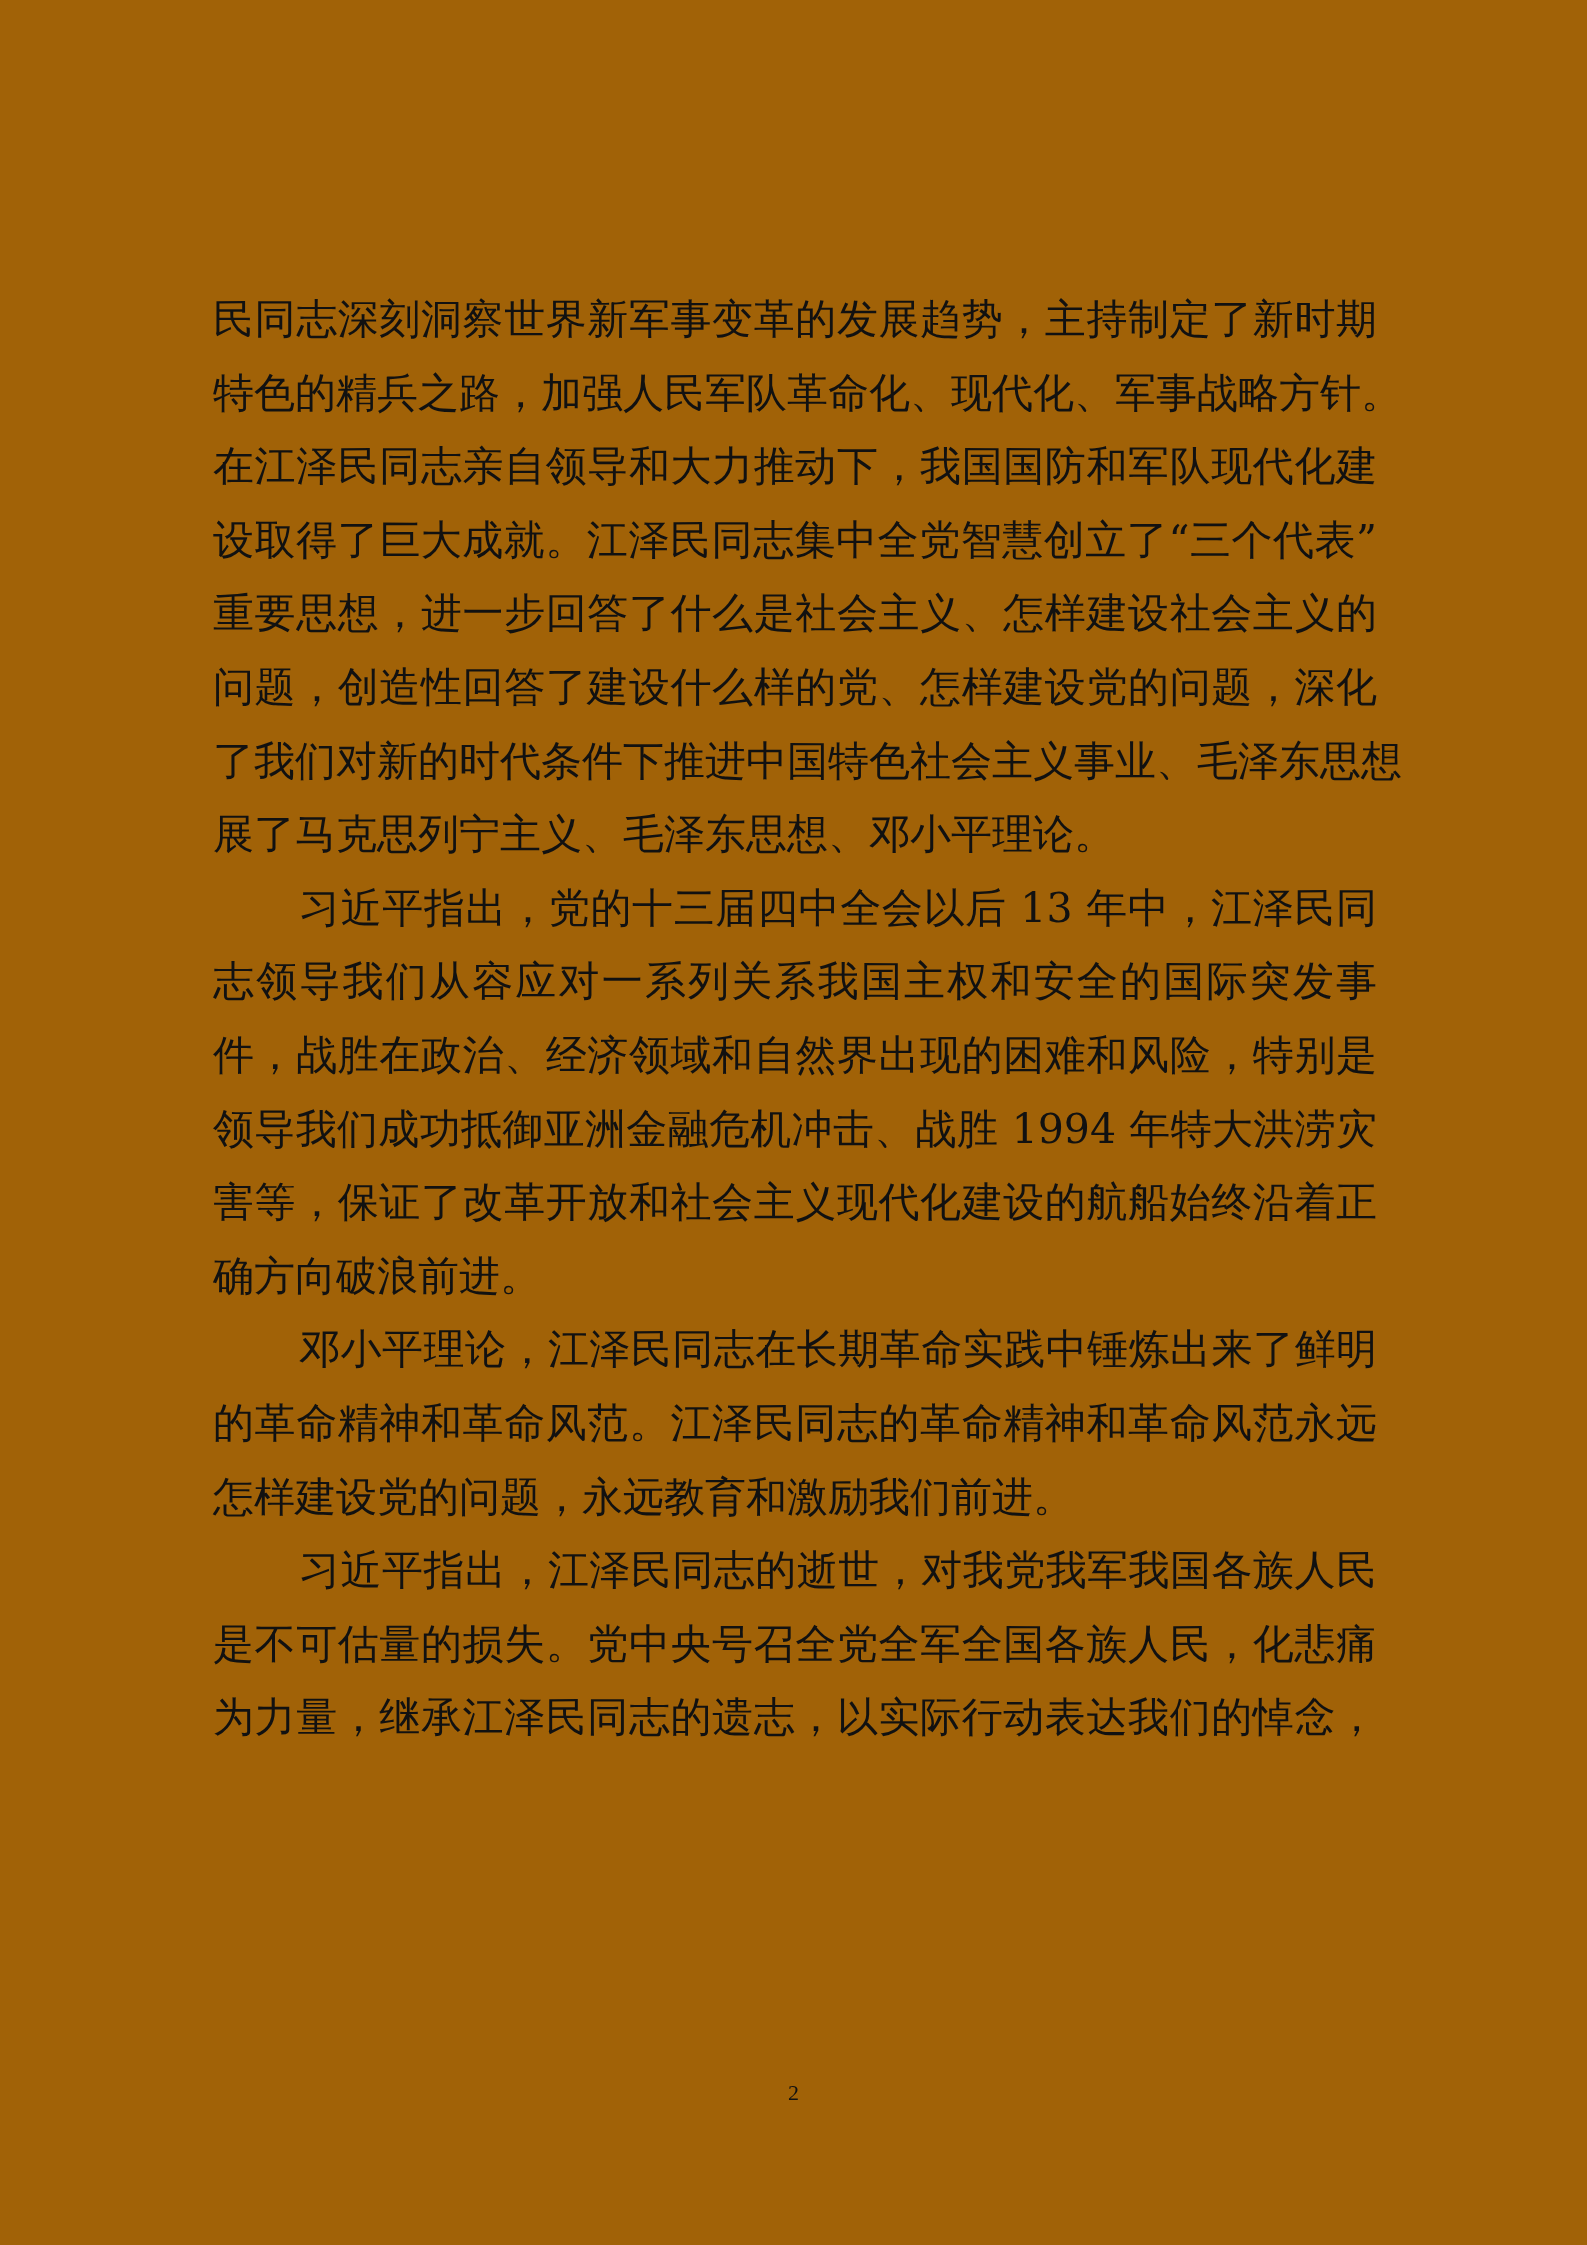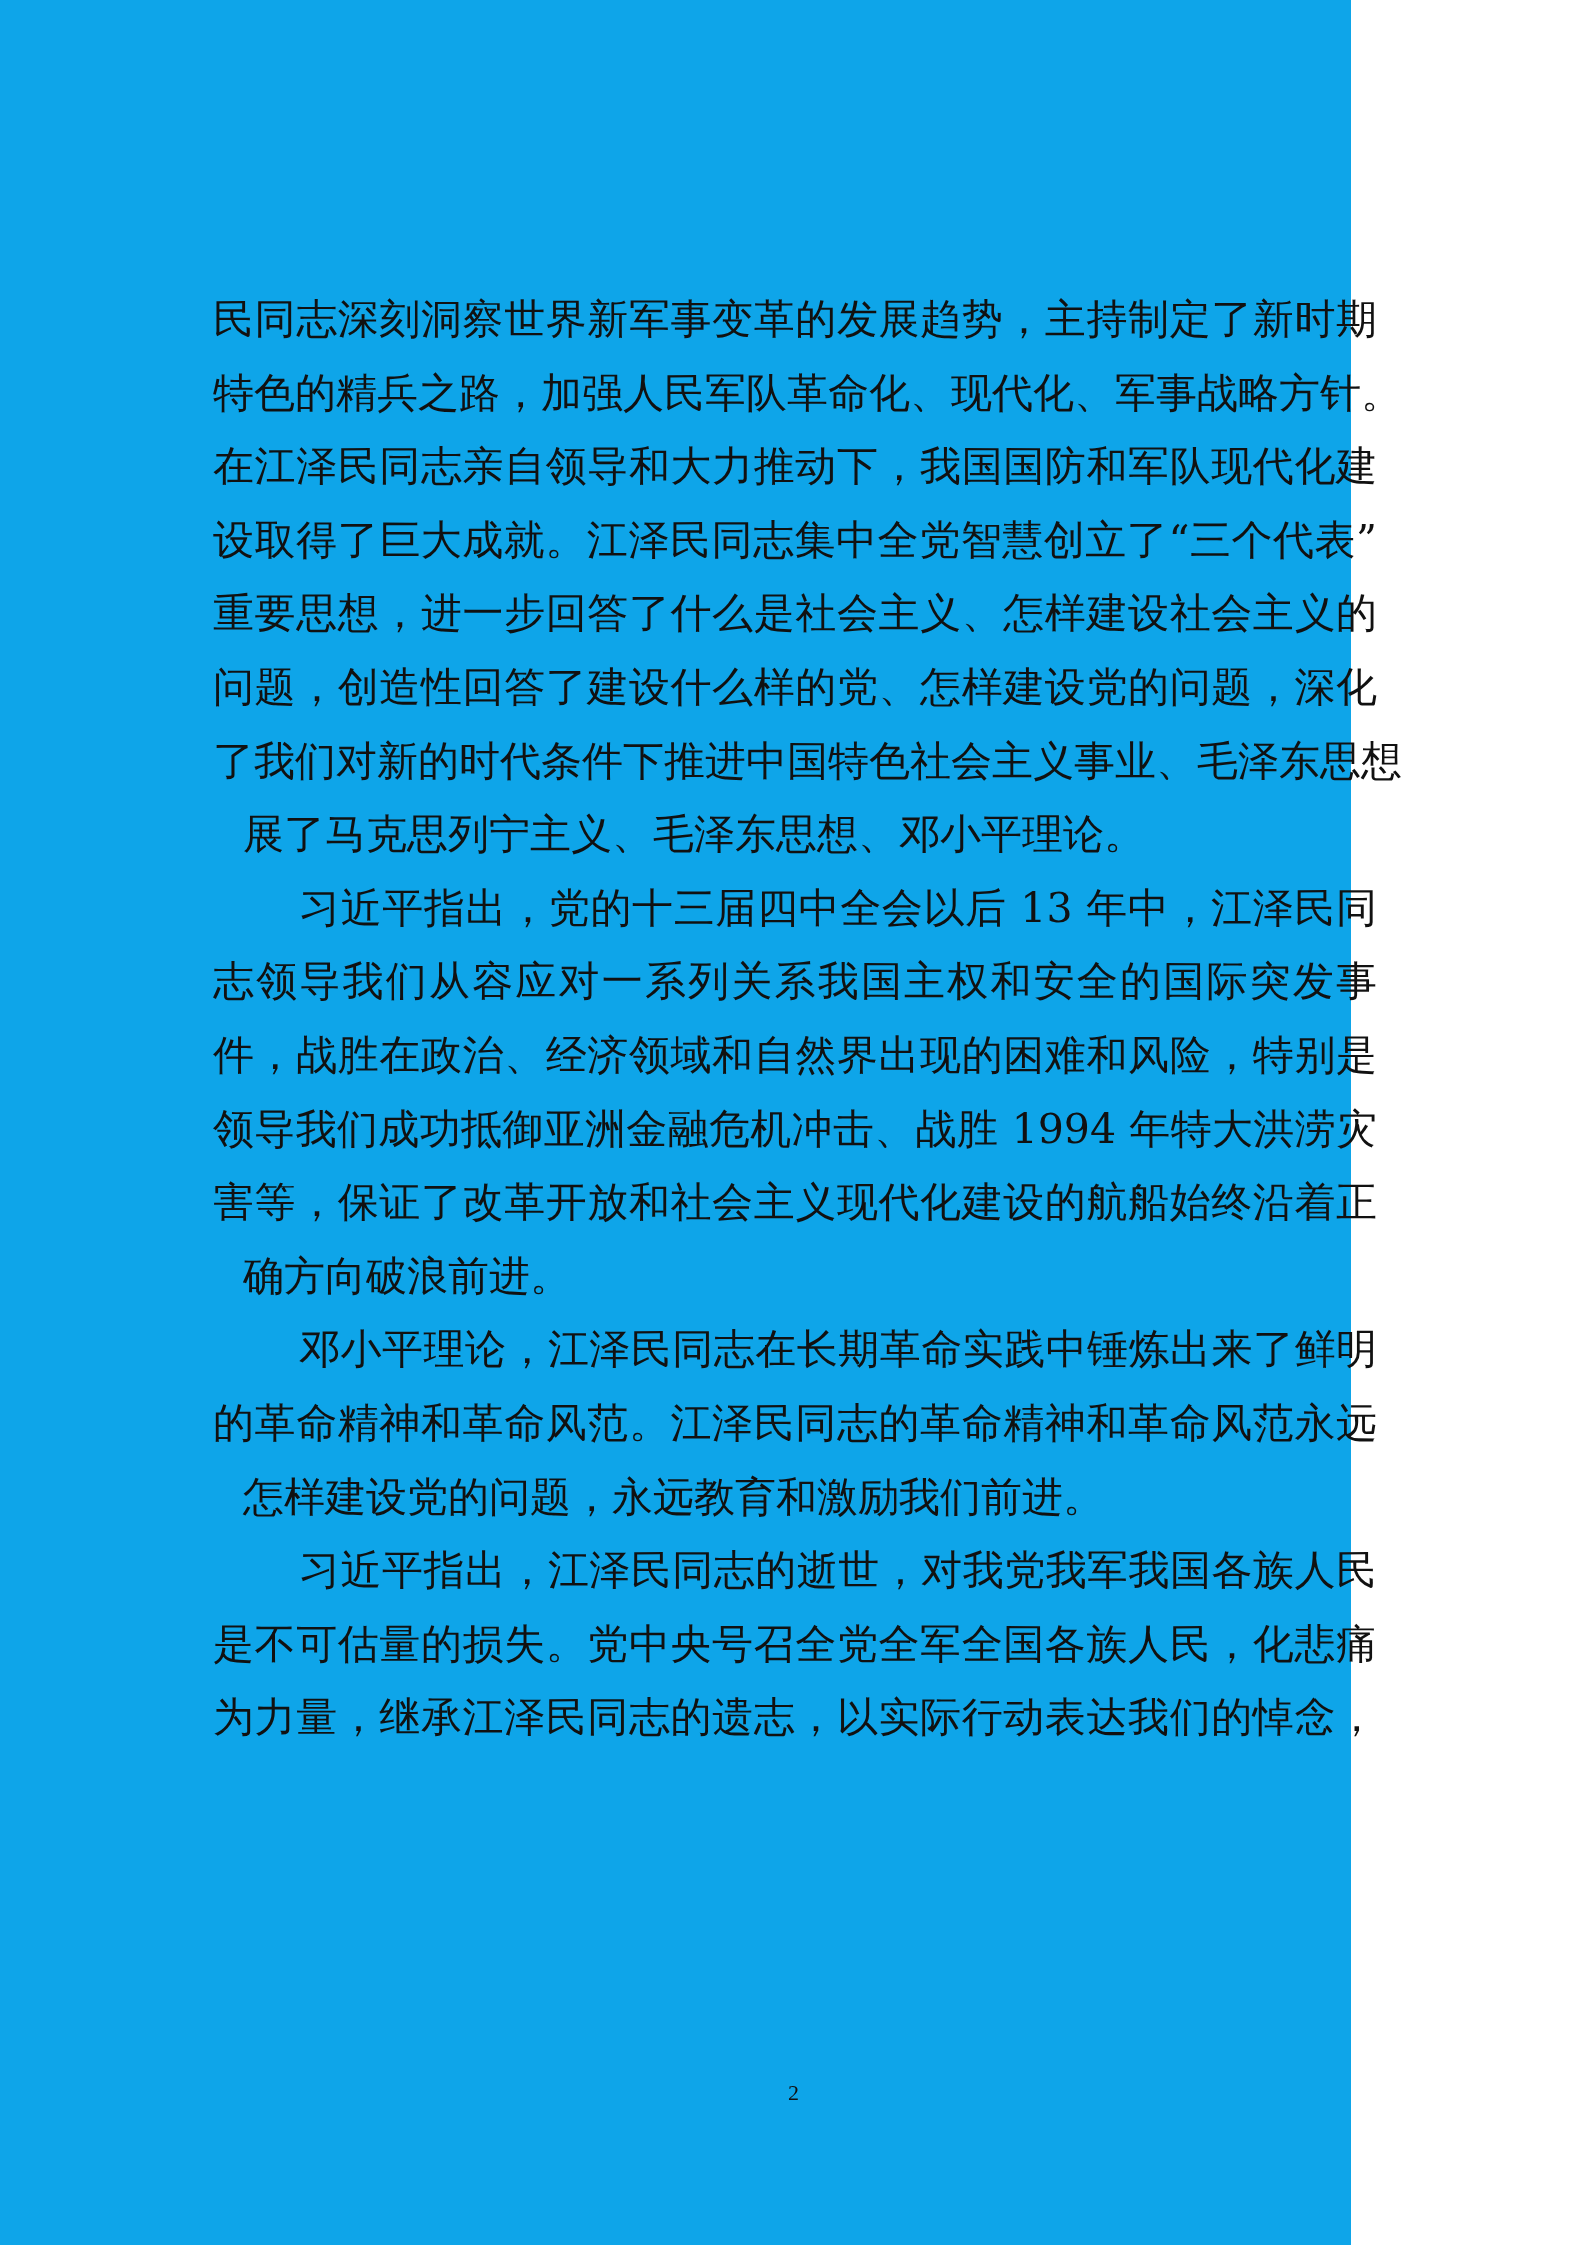--- a/index.html
+++ b/index.html
@@ -1,30 +1,30 @@
 <!DOCTYPE html>
 <html><head>
 <meta charset="utf-8">
 <style>
   html, body { margin: 0; padding: 0; background: #ffffff; }
   body { width: 1587px; height: 2245px; position: relative; overflow: hidden; }
   .page {
-    position: absolute; left: 0; top: 0; width: 1351px; height: 2245px; background: #0ea5e9;
+    position: absolute; left: 0; top: 0; width: 1587px; height: 2245px; background: #a16207;
   }
   .body-text {
     position: absolute; left: 213px; top: 283px; width: 1164px;
     font-family: "DejaVu Serif", "Liberation Serif", serif;
     font-size: 41px; line-height: 73.6px; color: #111111;
     text-align: justify; text-justify: inter-character;
   }
   .line {
     display: block; height: 73.6px; white-space: nowrap; overflow: visible;
     text-align-last: justify; text-align: justify;
   }
-  .line.last { text-align-last: left; margin-left: 30px; }
+  .line.last { text-align-last: left; }
   .line.indent { padding-left: 86px; }
   .page-number {
     position: absolute; left: 0; width: 1587px; top: 2080px; text-align: center;
     font-family: "Liberation Serif", serif; font-size: 22px; color: #111111;
   }
 </style>
 </head>
 <body>
 
 <div class="page">

